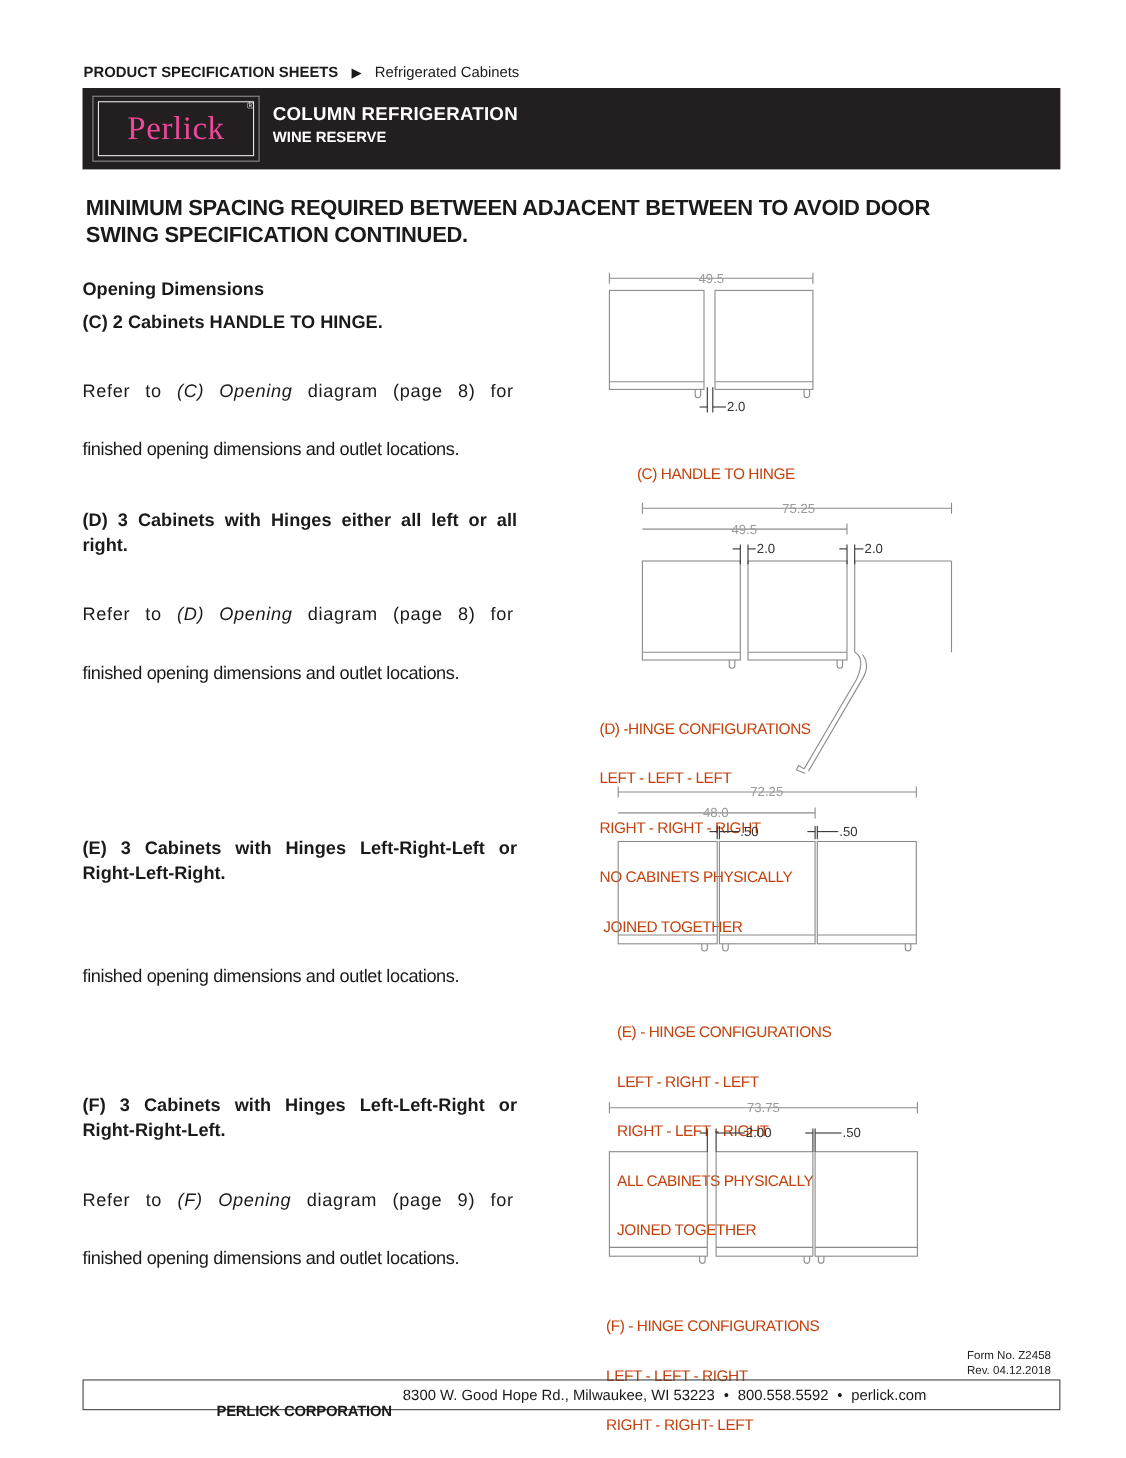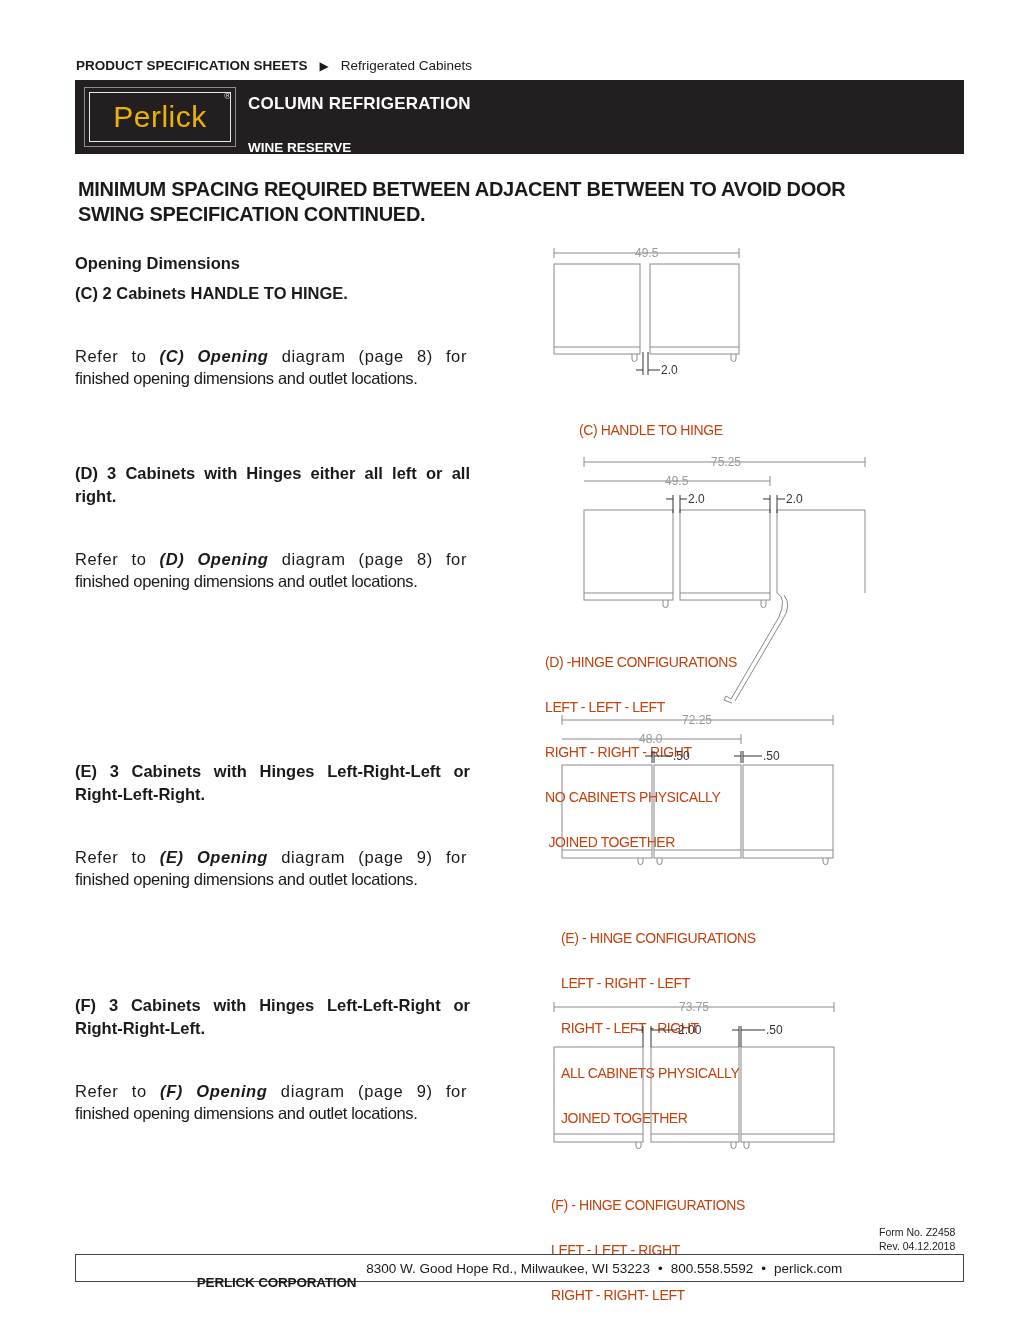--- a/index.html
+++ b/index.html
@@ -10,32 +10,32 @@
   .breadcrumb { left: 76px; top: 58px; font-size: 13.5px; display: flex; align-items: center; gap: 10px; }
   .breadcrumb .bc-main { font-weight: bold; }
   .breadcrumb .bc-arrow { font-size: 12px; margin: 0 2px; }
 
   .banner { left: 75px; top: 80px; width: 889px; height: 74px; background: #231f20; }
   .logo-box { position: absolute; left: 9px; top: 7px; width: 152px; height: 60px;
               border: 1px solid #8c8c8c; box-sizing: border-box; }
   .logo-inner { position: absolute; left: 4px; top: 4px; right: 4px; bottom: 4px;
                 border: 1.5px solid #e8e8e8; box-sizing: border-box;
                 display: flex; align-items: center; justify-content: center; }
-  .logo-text { font-family: Liberation Sans, sans-serif; color: #eab308; font-size: 30px; letter-spacing: 0.5px; }
+  .logo-text { font-family: Liberation Serif, serif; color: #ec4899; font-size: 30px; letter-spacing: 0.5px; }
   .logo-reg { position: absolute; right: 4px; top: 3px; color: #e0e0e0; font-size: 9px; }
   .banner-title { position: absolute; left: 173px; top: 14px; color: #fff; font-weight: bold; font-size: 17px; letter-spacing: 0.2px; }
-  .banner-sub { position: absolute; left: 173px; top: 37px; color: #fff; font-weight: bold; font-size: 13.5px; margin-top: 23px; }
+  .banner-sub { position: absolute; left: 173px; top: 37px; color: #fff; font-weight: bold; font-size: 13.5px; }
 
   .main-heading { left: 78px; top: 177px; width: 880px; font-size: 20px; font-weight: bold; line-height: 25px; letter-spacing: -0.3px; }
 
   .sec-heading { font-size: 16.5px; font-weight: bold; line-height: 23px; width: 395px; text-align: justify; }
   .sec-body { font-size: 16.5px; line-height: 22px; width: 392px; }
   .sec-body .l1 { display: block; text-align: justify; text-align-last: justify; letter-spacing: 0.6px; }
-  .sec-body .l2 { display: block; letter-spacing: -0.35px; }
-  .sec-body .em { font-weight: bold; font-style: italic; }
+  .sec-body .l2 { display: block; letter-spacing: -0.35px; margin-top: 31px; }
+  .sec-body .em { font-weight: normal; font-style: italic; }
 
   .diagram { position: absolute; }
   .diagram svg { display: block; overflow: visible; }
   .dim-text { font-family: "Liberation Sans", sans-serif; font-size: 12px; fill: #333; }
   .dim-text-grey { font-family: "Liberation Sans", sans-serif; font-size: 12px; fill: #9a9a9a; }
   .caption { font-size: 14px; line-height: 15px; color: #c2410c; letter-spacing: -0.4px; white-space: pre; }
 
   .form-no { left: 879px; top: 1225px; font-size: 10.5px; line-height: 14px; color: #222; }
 
   .footer { left: 75px; top: 1254px; width: 889px; height: 28px; border: 1px solid #444; box-sizing: border-box;
@@ -76,21 +76,20 @@
 </div>
 
 <div class="abs sec-heading" style="top:462px; left:75px;">(D) 3 Cabinets with Hinges either all left or all right.</div>
 <div class="abs sec-body" style="top:548px; left:75px;">
   <span class="l1"><span>Refer to </span><span class="em">(D) Opening</span><span> diagram (page 8) for</span></span>
   <span class="l2">finished opening dimensions and outlet locations.</span>
 </div>
 
 <div class="abs sec-heading" style="top:760px; left:75px;">(E) 3 Cabinets with Hinges Left-Right-Left or Right-Left-Right.</div>
 <div class="abs sec-body" style="top:846px; left:75px;">
-  <span class="l1"><span>Refer to </span><span class="em">(E) Opening</span><span> diagram (page 9) for</span></span>
   <span class="l2">finished opening dimensions and outlet locations.</span>
 </div>
 
 <div class="abs sec-heading" style="top:994px; left:75px;">(F) 3 Cabinets with Hinges Left-Left-Right or Right-Right-Left.</div>
 <div class="abs sec-body" style="top:1080px; left:75px;">
   <span class="l1"><span>Refer to </span><span class="em">(F) Opening</span><span> diagram (page 9) for</span></span>
   <span class="l2">finished opening dimensions and outlet locations.</span>
 </div>
 
 <div class="diagram" style="left:548px; top:244px;">

